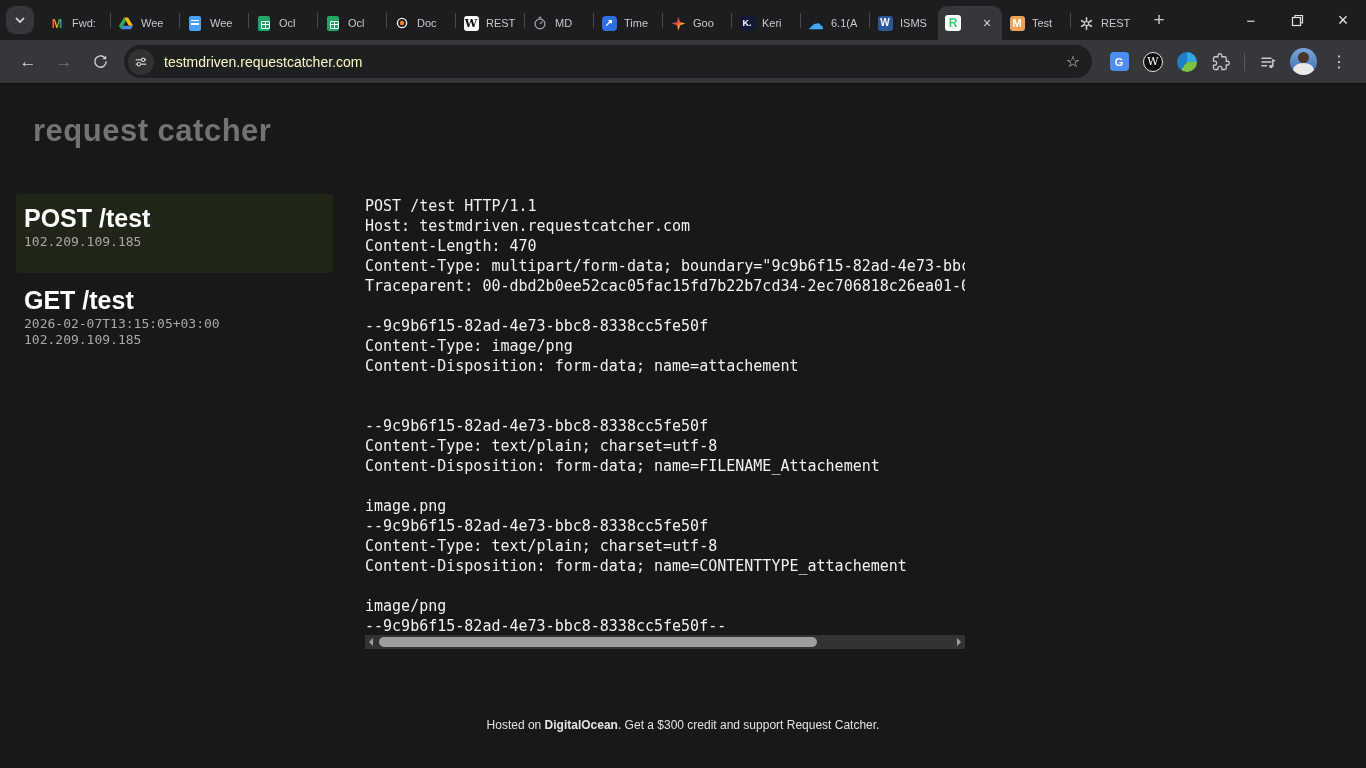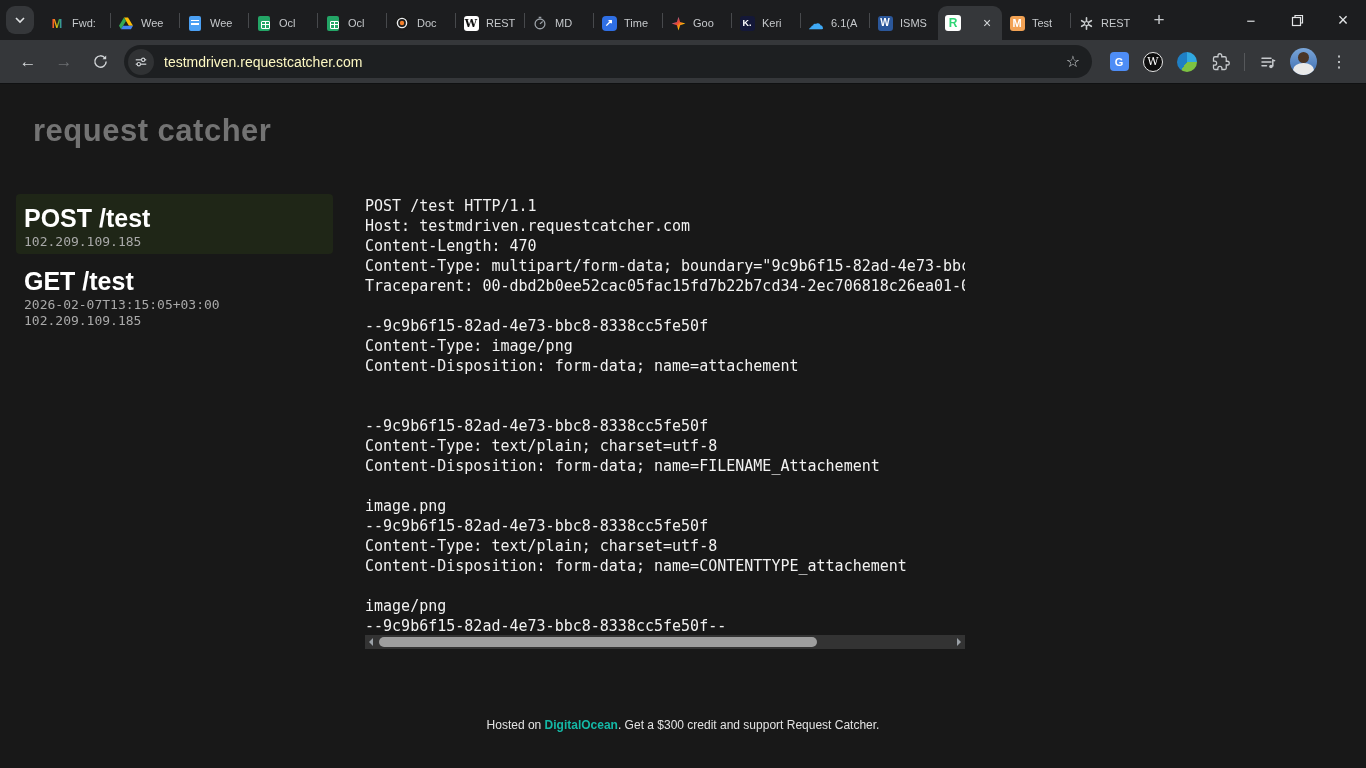--- a/index.html
+++ b/index.html
@@ -69,38 +69,38 @@
             position:relative; overflow:hidden; flex:none; margin:0 5px; }
   .avatar::before { content:""; position:absolute; left:8px; top:4px; width:11px; height:11px; border-radius:50%; background:#4a3526; }
   .avatar::after  { content:""; position:absolute; left:3px; top:15px; width:21px; height:14px; border-radius:50% 50% 0 0; background:#e9e9e9; }
   .kebab { color:#d2d5d8; font-size:16px; }
 
   
   .page { position:relative; height:683px; background:#181818; color:#fff; }
   .site-title { position:absolute; left:33px; top:29px; font-size:31px; font-weight:bold; color:#737373; letter-spacing:0.5px; }
 
   .sidebar { position:absolute; left:16px; top:110px; width:317px; }
-  .req-item { padding:9px 10px 4px 8px; border-radius:4px; }
+  .req-item { padding:9px 10px 23px 8px; border-radius:4px; }
   .req-item.selected { background:#1f2617; }
   .req-item + .req-item { margin-top:3px; }
   .req-title { font-size:25px; font-weight:bold; color:#fff; line-height:31px; }
   .req-meta { font-family:"DejaVu Sans Mono", monospace; font-size:13px; line-height:16px; color:#a9a9a9; }
 
   .reqbody { position:absolute; left:365px; top:112px; width:600px; height:440px; overflow:hidden; }
   .reqbody pre { font-family:"DejaVu Sans Mono", monospace; font-size:15px; line-height:20px; color:#f2f2f2; white-space:pre; }
 
   .hscroll { position:absolute; left:365px; top:551px; width:600px; height:14px; background:#333; display:flex; align-items:center; }
   .sb-arrow { width:12px; height:14px; display:flex; align-items:center; justify-content:center; flex:none; }
   .sb-left::before  { content:""; border:4px solid transparent; border-right-color:#9aa0a6; border-left:none; }
   .sb-right::before { content:""; border:4px solid transparent; border-left-color:#9aa0a6; border-right:none; }
   .sb-track { flex:1; height:14px; position:relative; }
   .sb-thumb { position:absolute; left:2px; top:2px; height:10px; width:76%; background:#9e9e9e; border-radius:5px; }
 
   .footer { position:absolute; left:0; top:634px; width:100%; text-align:center; font-size:12px; color:#e3e3e3; }
-  .footer b { color:#14b8a6; }
+  .footer b { color:#e5e5e5; }
 </style>
 </head>
 <body>
 
 <div class="tabstrip">
   <div class="tabsearch">
     <svg width="12" height="12" viewBox="0 0 12 12">
         <polyline points="2,4 6,8 10,4" fill="none" stroke="#dfe1e3" stroke-width="1.6"></polyline>
       </svg>
   </div>

